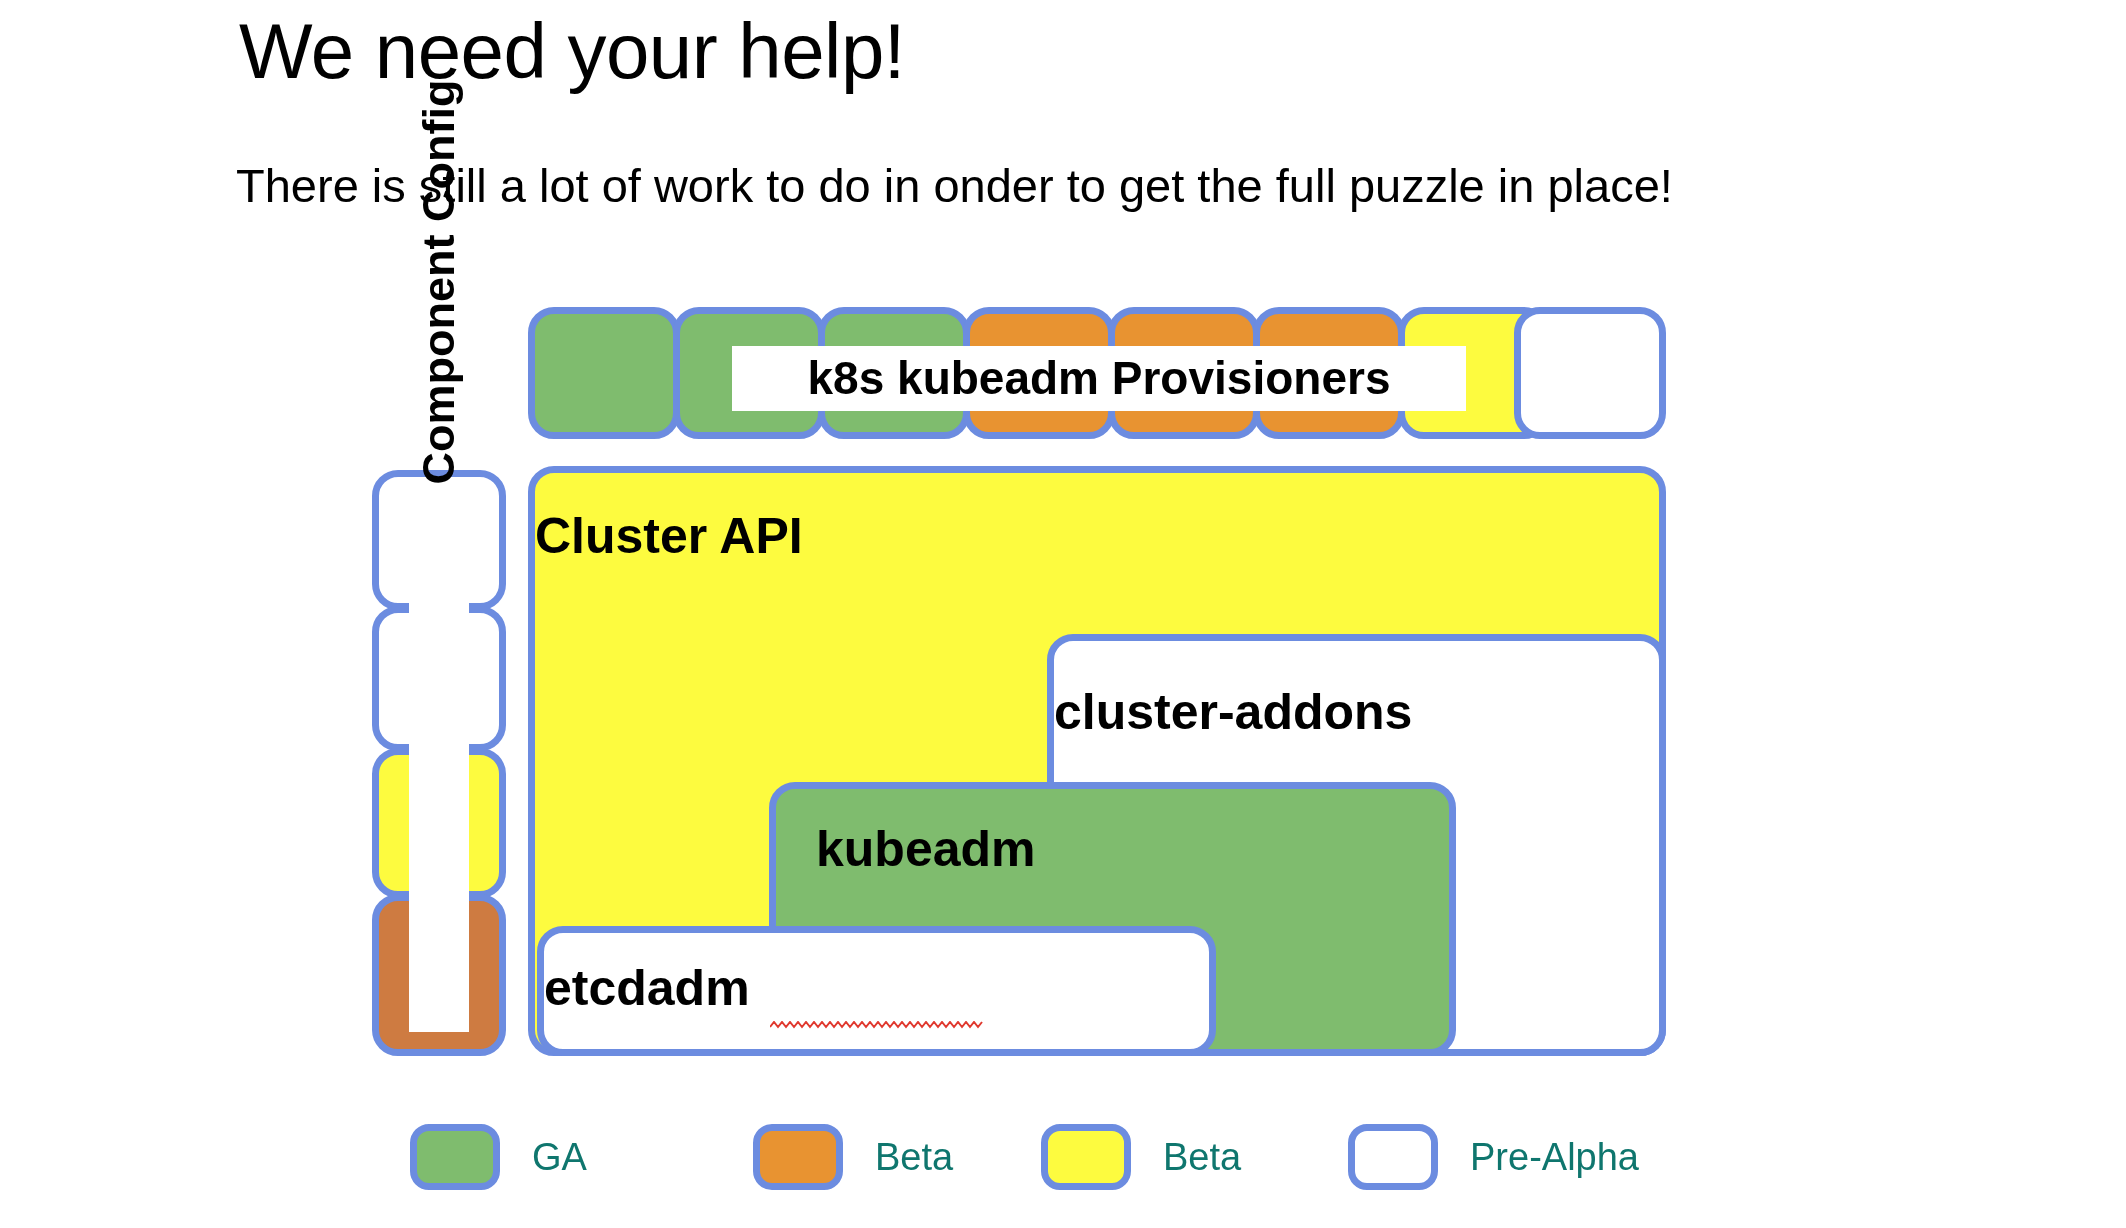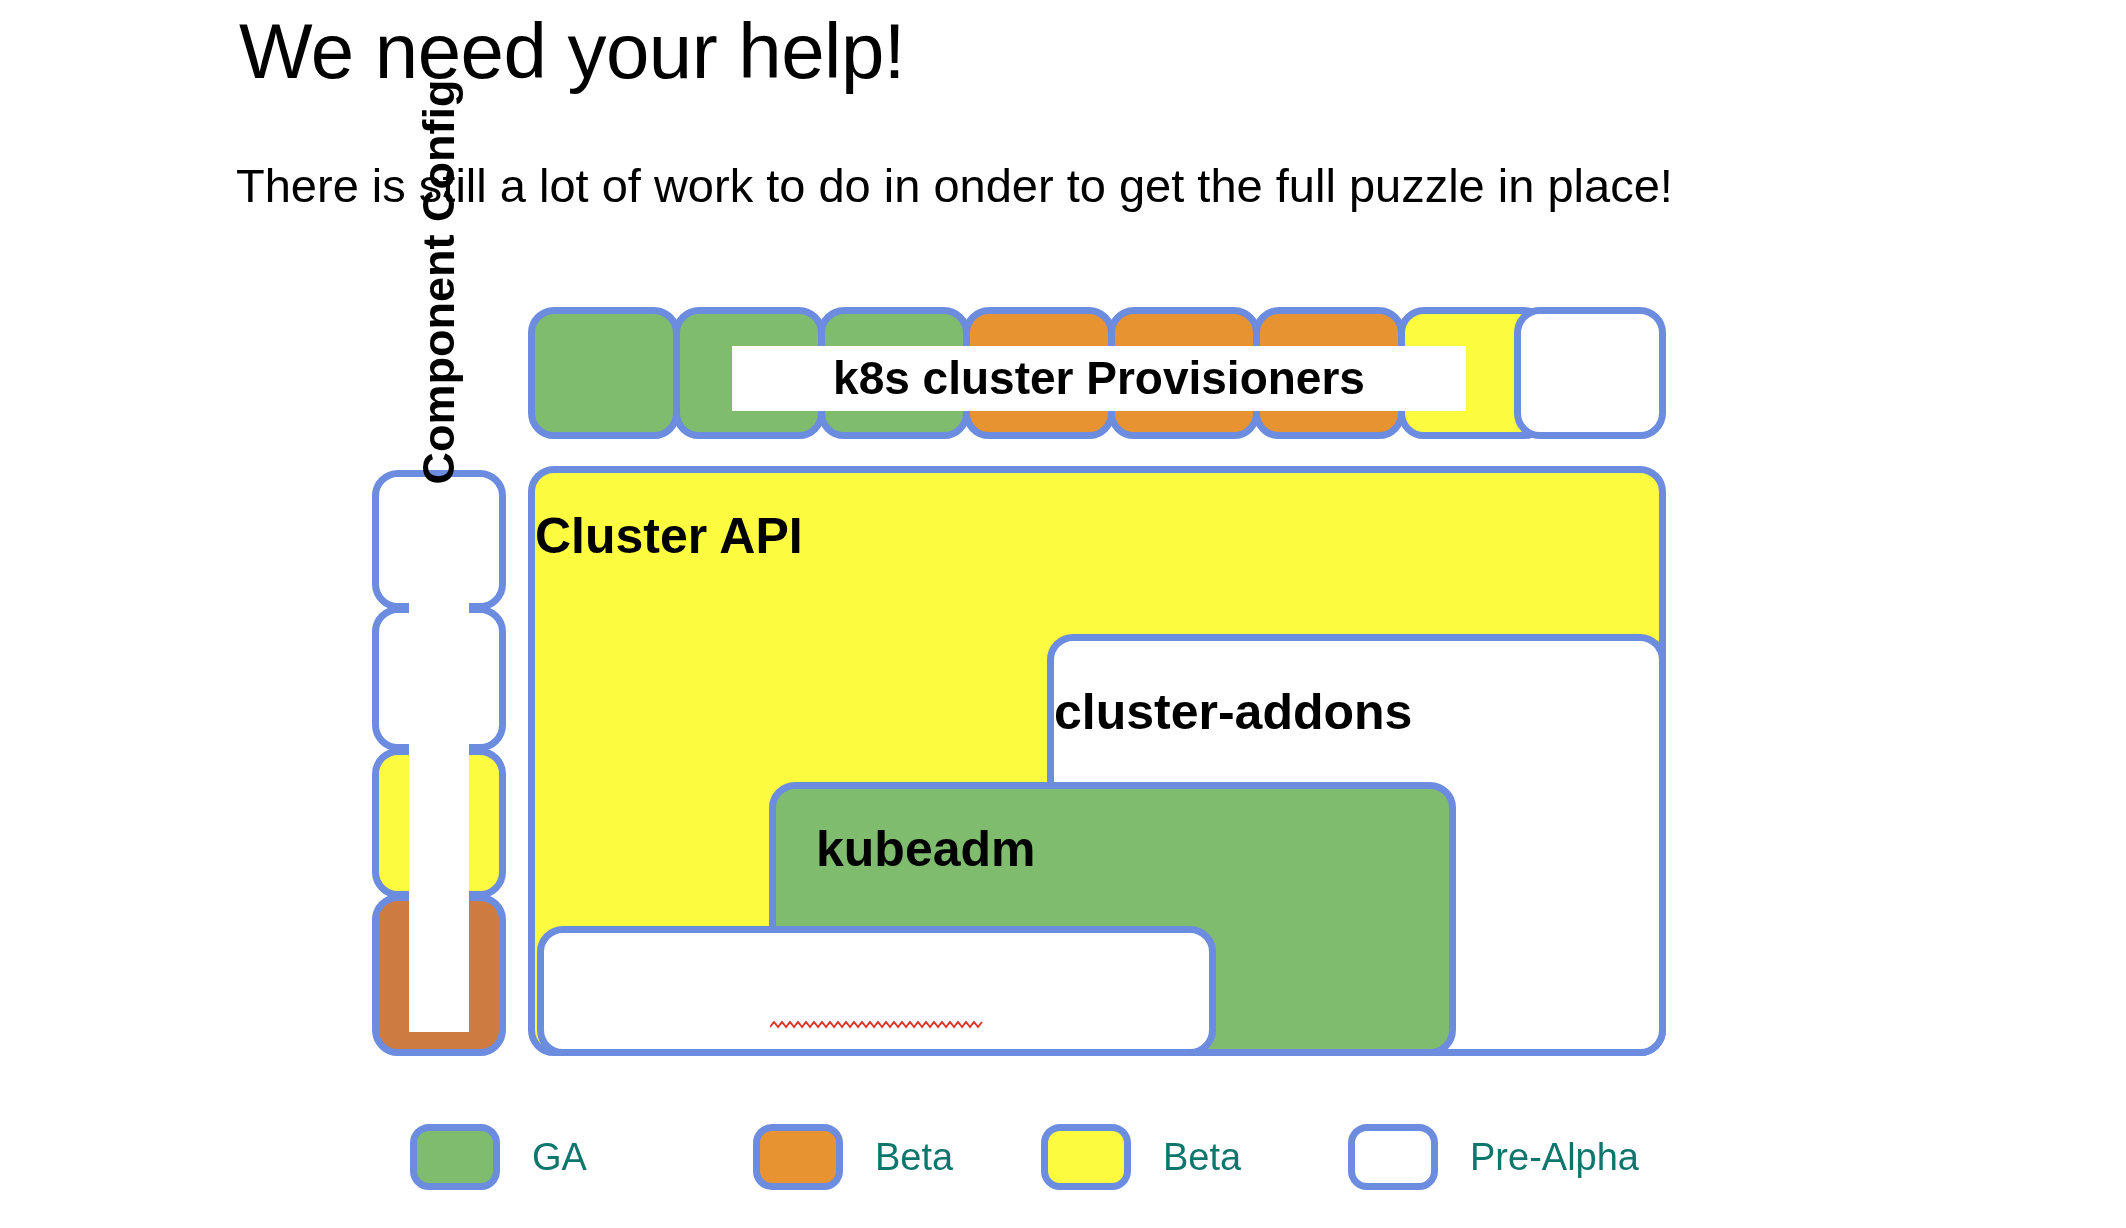--- a/index.html
+++ b/index.html
@@ -197,21 +197,21 @@
   <div class="prov-box fill-ga" style="left:528px;"></div>
   <div class="prov-box fill-ga" style="left:673px;"></div>
   <div class="prov-box fill-ga" style="left:818px;"></div>
   <div class="prov-box fill-beta" style="left:963px;"></div>
   <div class="prov-box fill-beta" style="left:1108px;"></div>
   <div class="prov-box fill-beta" style="left:1253px;"></div>
   <div class="prov-box fill-alpha" style="left:1398px;"></div>
   <div class="prov-box fill-pre" style="left:1514px;width:152px;"></div>
 
   <div id="provisioner-banner">
-    <div id="provisioner-banner-text">k8s cluster Provisioners</div>
+    <div id="provisioner-banner-text">k8s kubeadm Provisioners</div>
   </div>
 </div>
 
 <div id="component-config-col">
   <div class="cc-box fill-pre" style="top:470px; height:140px;"></div>
   <div class="cc-box fill-pre" style="top:606px; height:145px;"></div>
   <div class="cc-box fill-alpha" style="top:748px; height:150px;"></div>
   <div class="cc-box fill-beta-dk" style="top:894px; height:162px;"></div>
 
   <div id="component-config-band"></div>
@@ -224,20 +224,21 @@
 
 <div class="node fill-pre" id="node-cluster-addons">
   <div class="node-label" id="label-cluster-addons">cluster-addons</div>
 </div>
 
 <div class="node fill-ga" id="node-kubeadm">
   <div class="node-label" id="label-kubeadm">kubeadm</div>
 </div>
 
 <div class="node fill-pre" id="node-etcdadm">
+  <div class="node-label" id="label-etcdadm">etcdadm</div>
   <svg class="spell-underline" viewBox="0 0 214 8" preserveAspectRatio="none">
     <path d="M0 6 L4 1 L8 6 L12 1 L16 6 L20 1 L24 6 L28 1 L32 6 L36 1 L40 6 L44 1 L48 6 L52 1 L56 6 L60 1 L64 6 L68 1 L72 6 L76 1 L80 6 L84 1 L88 6 L92 1 L96 6 L100 1 L104 6 L108 1 L112 6 L116 1 L120 6 L124 1 L128 6 L132 1 L136 6 L140 1 L144 6 L148 1 L152 6 L156 1 L160 6 L164 1 L168 6 L172 1 L176 6 L180 1 L184 6 L188 1 L192 6 L196 1 L200 6 L204 1 L208 6 L212 1" fill="none" stroke="#E03A2F" stroke-width="2"></path>
   </svg>
 </div>
 
 <div id="legend">
 
   <div class="legend-item" style="left:410px;">
     <div class="legend-swatch fill-ga"></div>
     <div class="legend-text">GA</div>

